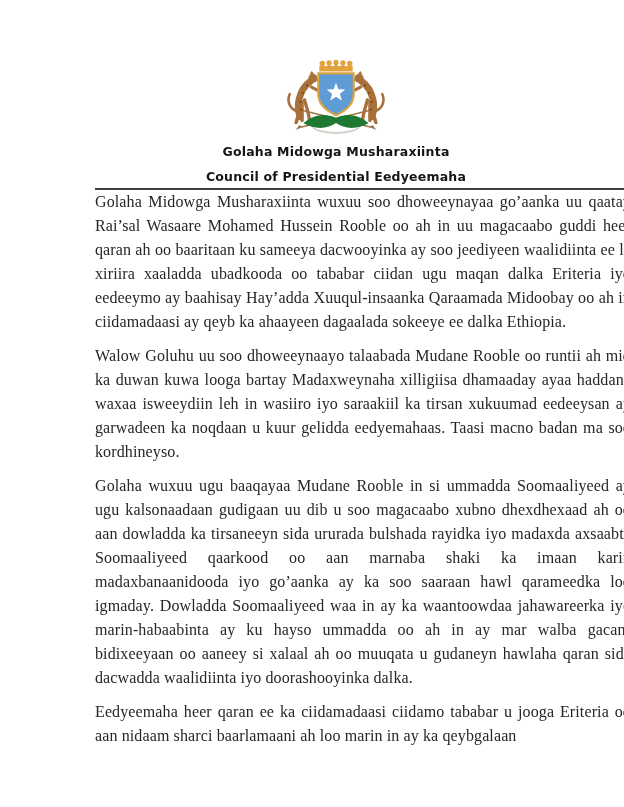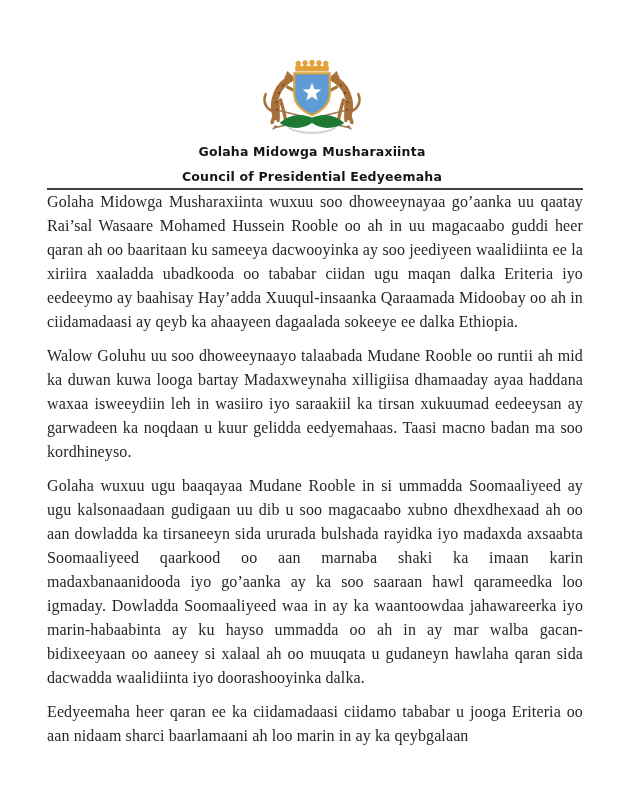--- a/index.html
+++ b/index.html
@@ -3,21 +3,21 @@
 <meta charset="utf-8">
 <style>
   html,body{margin:0;padding:0;}
   body{
     width:624px;height:807px;
     background:#ffffff;
     font-family:"Liberation Serif",serif;
     color:#262626;
     overflow:hidden;
   }
-  .page{padding-top:56px;}
+  .page{padding-top:56px;margin-left:48px;}
   .emblem{display:block;width:118px;height:84px;margin:0 auto 4px auto;}
   .org{
     text-align:center;
     font-family:"DejaVu Sans","Liberation Sans",sans-serif;
     font-weight:bold;
     font-size:12.5px;
     color:#151515;
     margin:0 0 10px 0;
     letter-spacing:.2px;
   }

